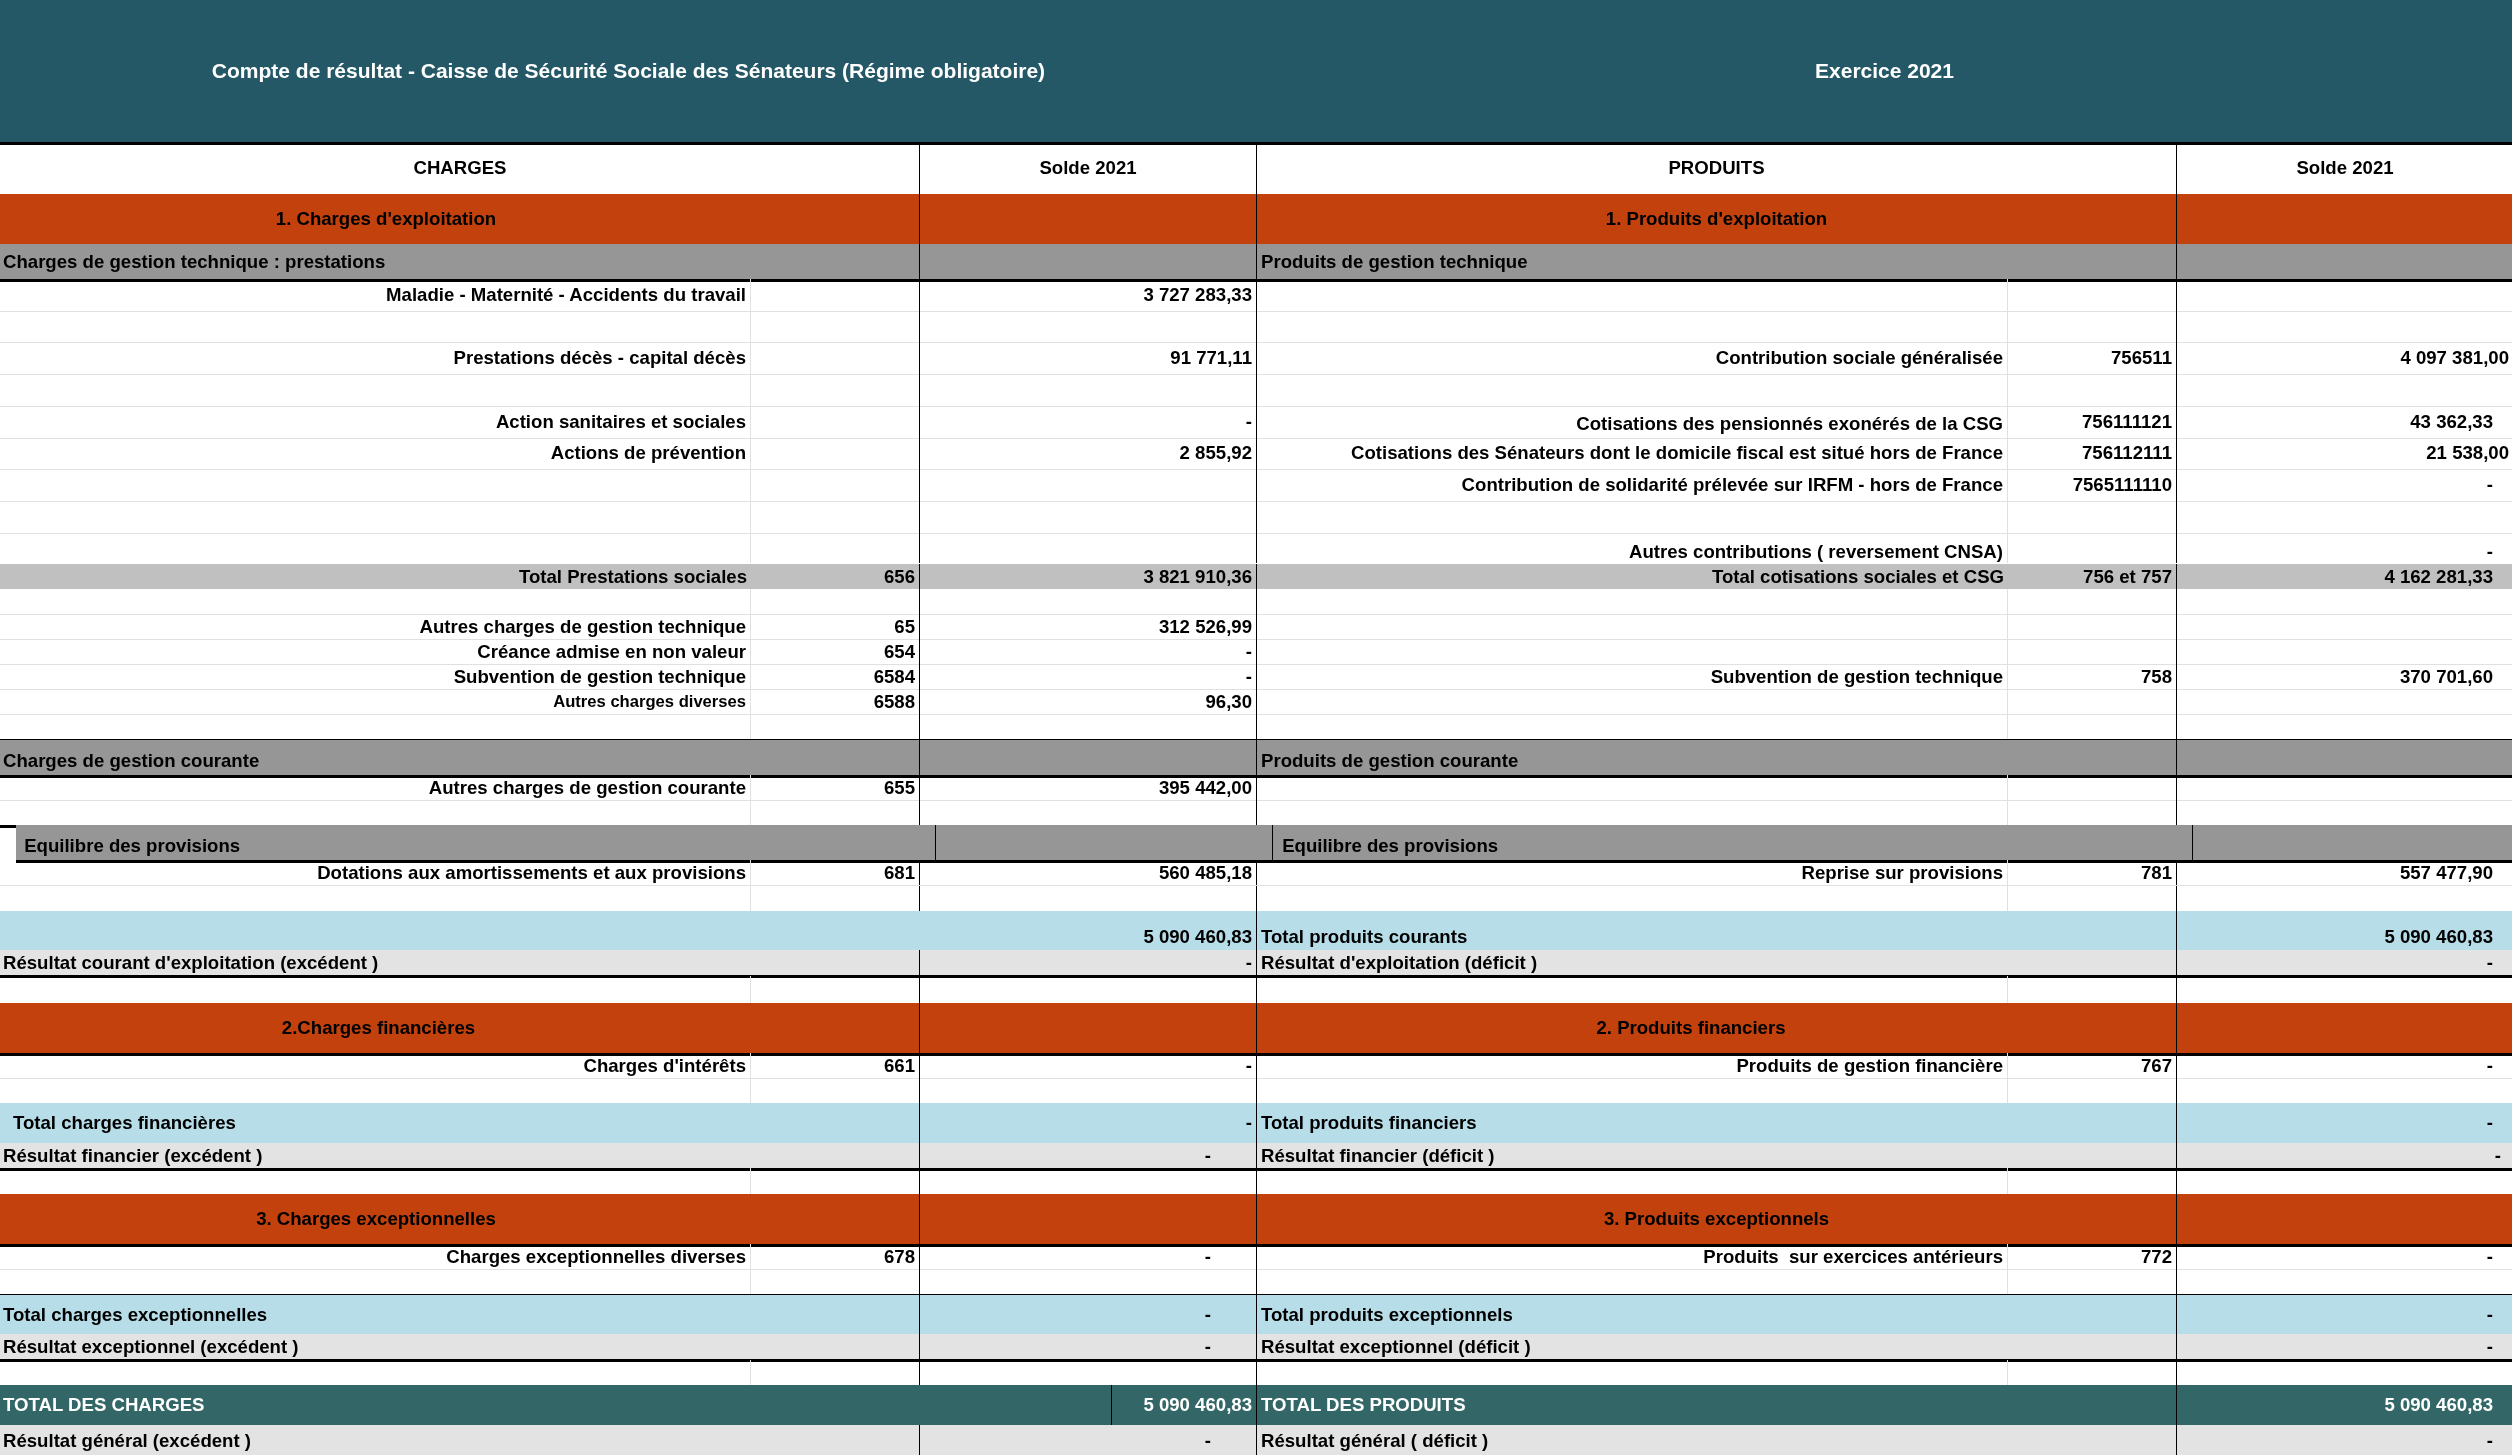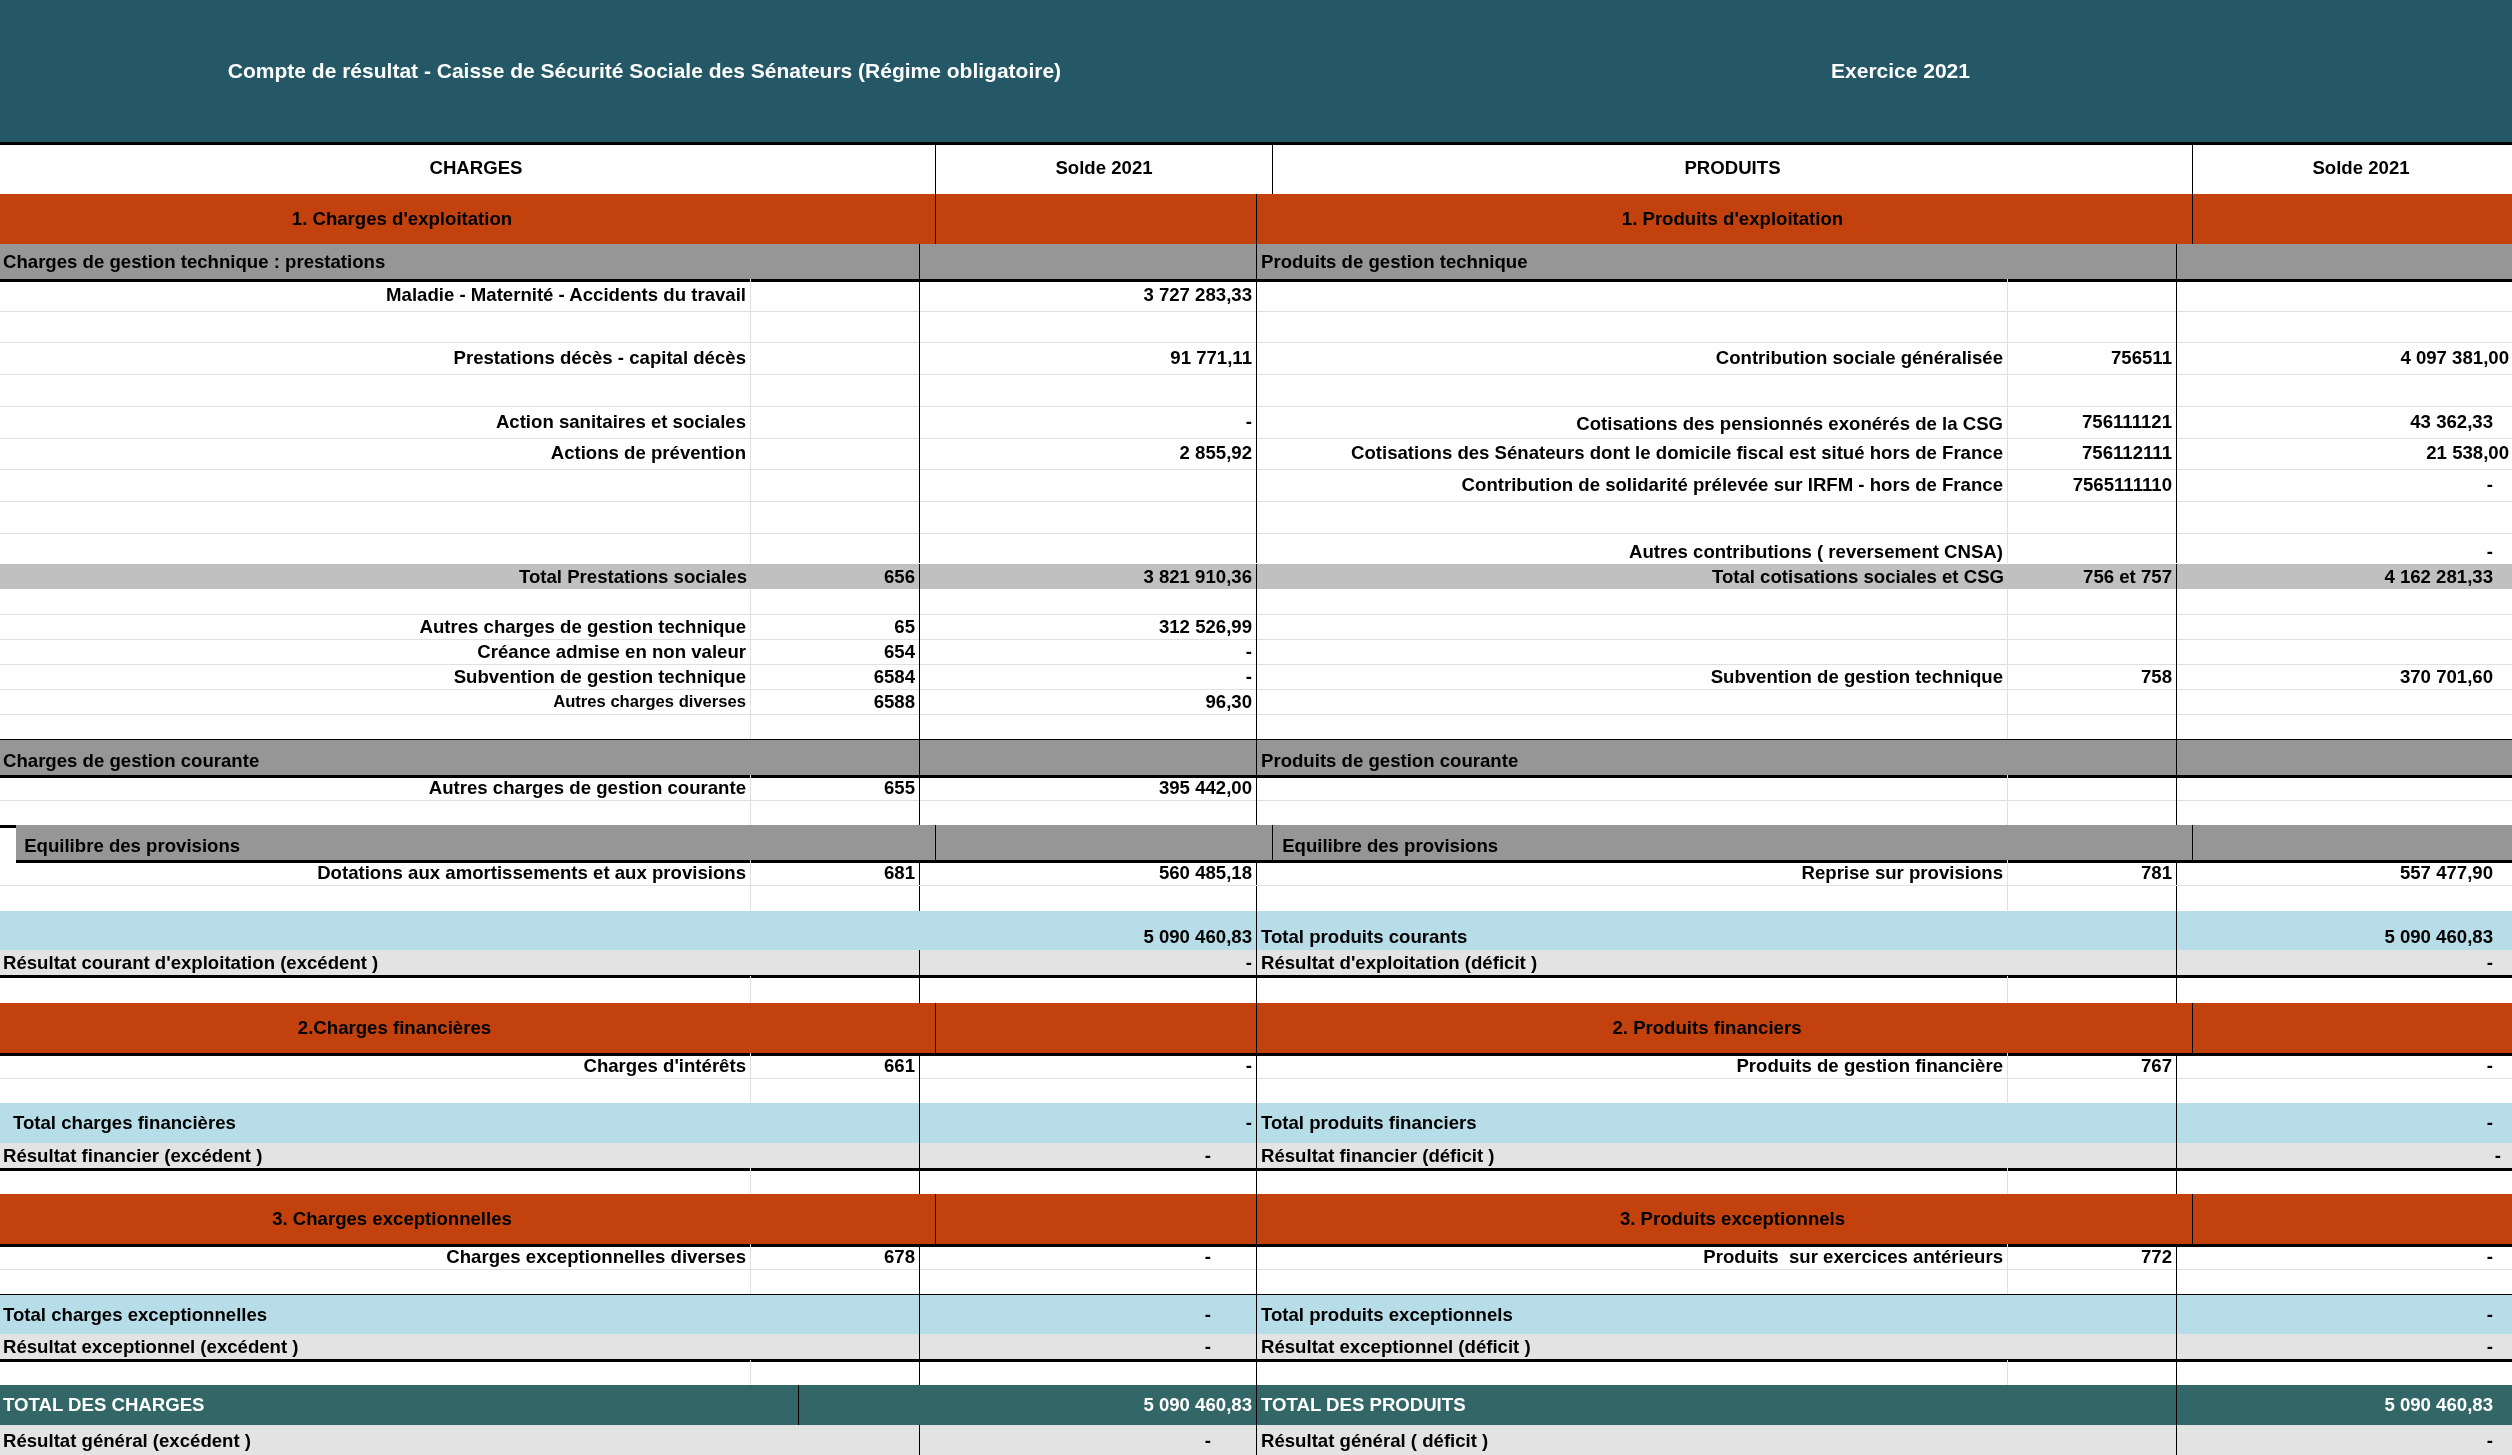--- a/index.html
+++ b/index.html
@@ -5,21 +5,21 @@
   html, body { margin:0; padding:0; background:#ffffff; }
   body { width:2512px; height:1456px; overflow:hidden; position:relative;
          font-family:"Liberation Sans", sans-serif; font-weight:bold; color:#000; }
   #sheet { position:absolute; left:0; top:0; width:2512px; height:1456px; }
   .row { position:absolute; left:0; width:2512px; display:block; }
   .cell { position:absolute; top:0; height:100%; box-sizing:border-box;
           display:flex; align-items:center; overflow:hidden; white-space:nowrap;
           font-size:18.6px; padding:0 4px; }
   .l { justify-content:flex-start; }
   .r { justify-content:flex-end; }
-  .c { justify-content:center;margin-left:16px; }
+  .c { justify-content:center; }
   .b { align-items:flex-end; padding-bottom:3px; }
   
   .cA { left:0; width:751px; }
   .cB { left:751px; width:169px; }
   .cC { left:920px; width:337px; }
   .cD { left:1257px; width:751px; }
   .cE { left:2008px; width:169px; }
   .cF { left:2177px; width:336px; }
   .cAB { left:0; width:920px; }
   .cDE { left:1257px; width:920px; }
@@ -337,21 +337,21 @@
   </div>
   <div class="row bk" style="top:1360px;height:26px;">
     <div class="cell cA thin"></div>
       <div class="cell cB vsep"></div>
       <div class="cell cC vsep"></div>
       <div class="cell cD thin"></div>
       <div class="cell cE vsep"></div>
   </div>
 
   <div class="row dark bk1" style="top:1385px;height:40px;">
-    <div class="cell l vsep" style="left:0;width:799px;padding-left:3px;">TOTAL DES CHARGES</div>
+    <div class="cell l vsep" style="left:0;width:1112px;padding-left:3px;">TOTAL DES CHARGES</div>
     <div class="cell r cC vsep">5 090 460,83</div>
     <div class="cell l cDE vsep">TOTAL DES PRODUITS</div>
     <div class="cell r cF" style="padding-right:20px;">5 090 460,83</div>
   </div>
   <div class="row light bk1" style="top:1425px;height:31px;">
     <div class="cell l vsep" style="left:0;width:920px;padding-left:3px;">Résultat général (excédent )</div>
     <div class="cell r cC vsep" style="padding-right:45px;">-</div>
     <div class="cell l cDE vsep">Résultat général ( déficit )</div>
     <div class="cell r cF" style="padding-right:20px;">-</div>
   </div>

